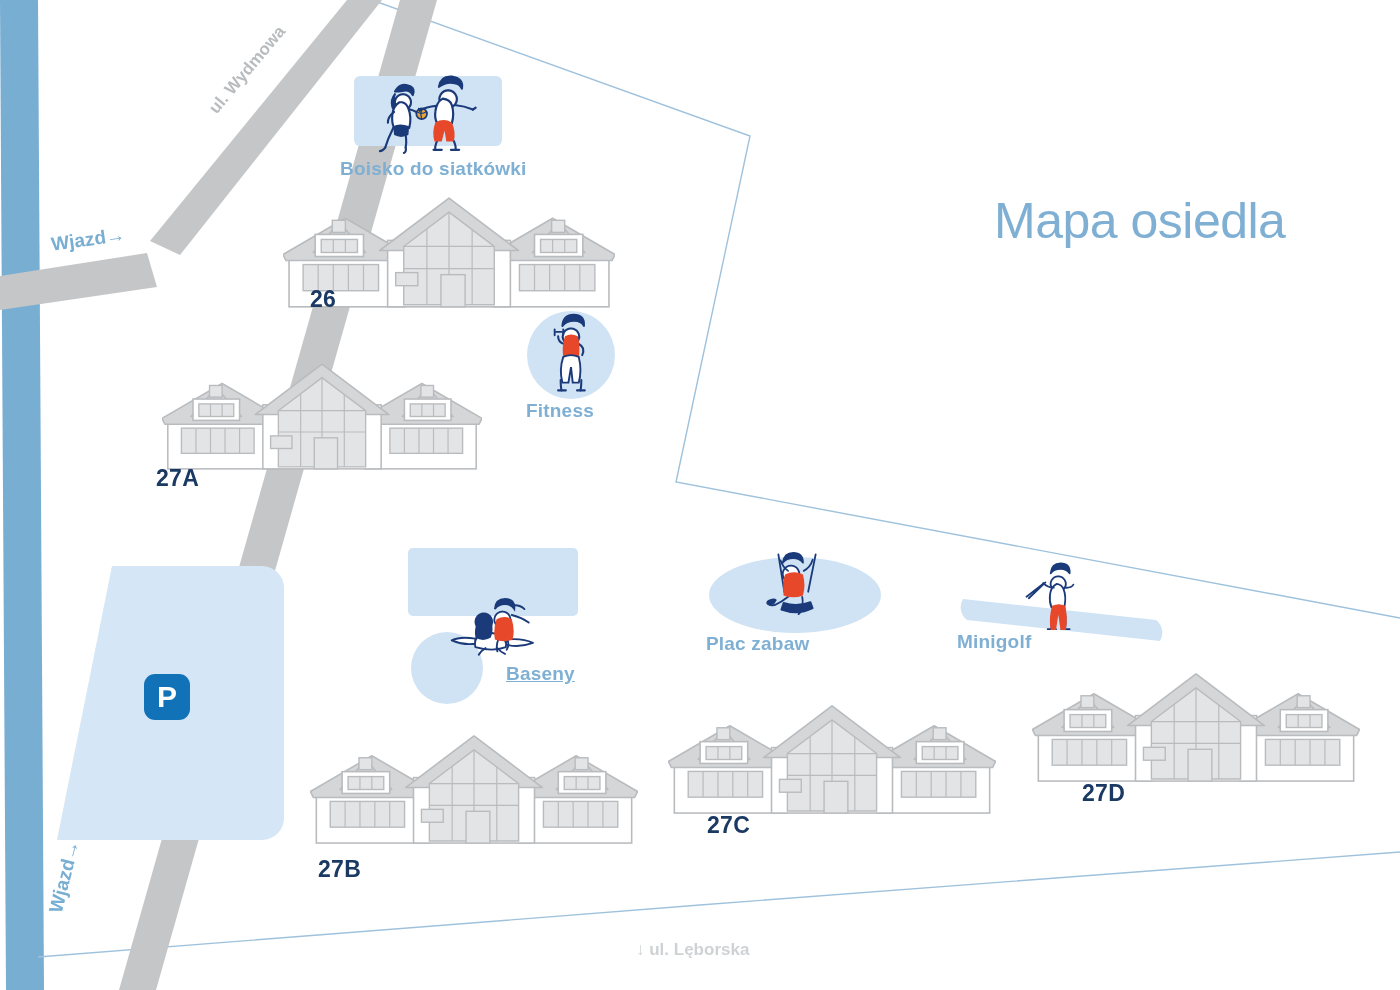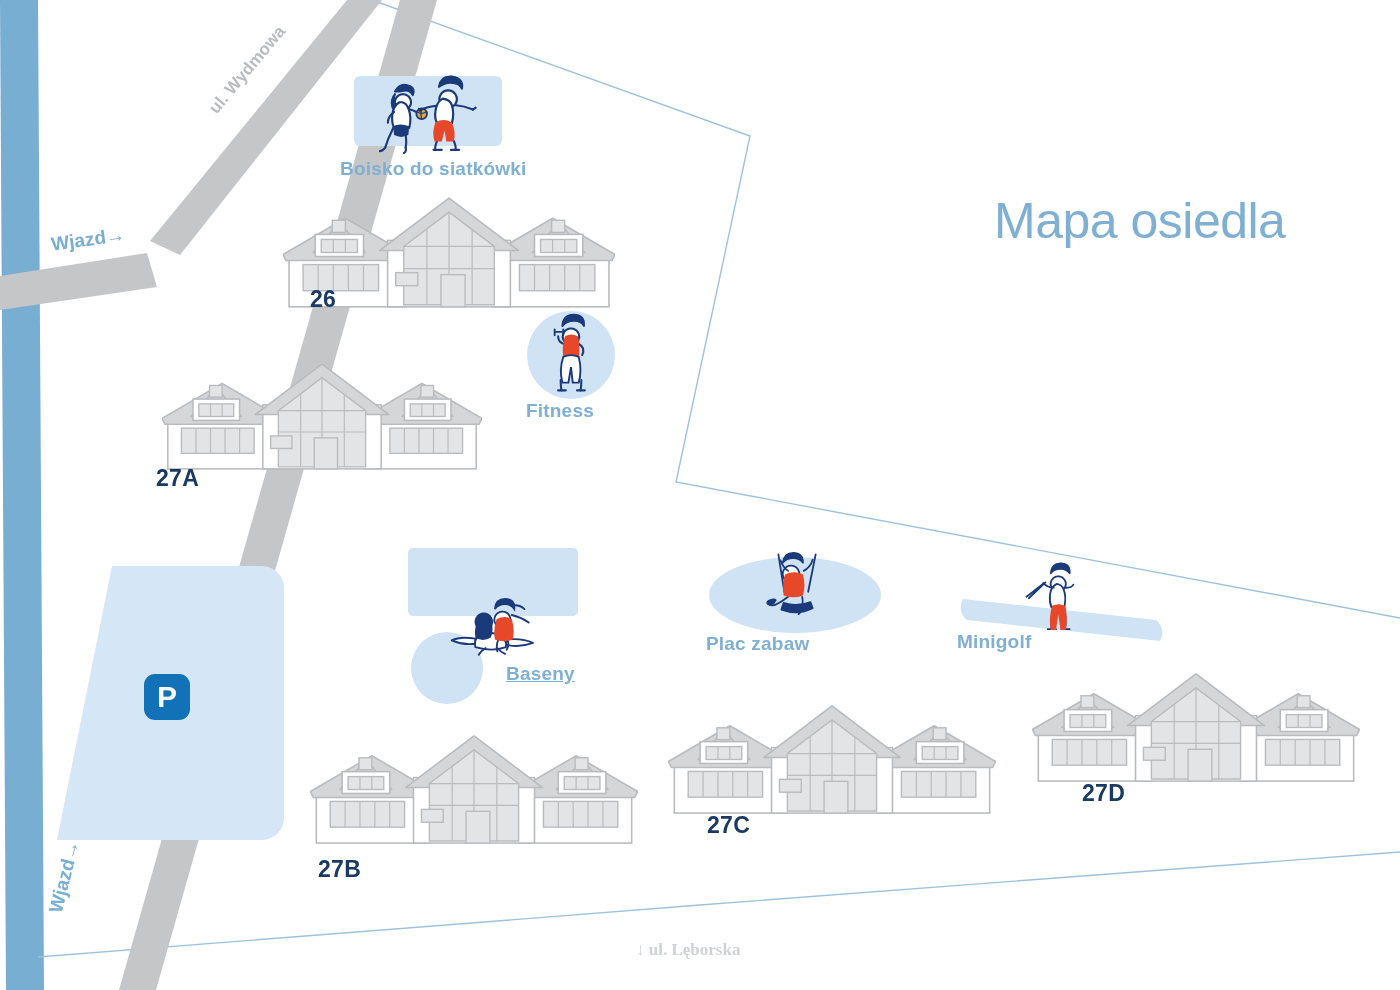--- a/index.html
+++ b/index.html
@@ -20,21 +20,20 @@
     position:absolute;color:#b9bcbe;font-weight:700;font-size:17px;
     white-space:nowrap;
   }
   .entry-label{
     position:absolute;color:#79aed3;font-weight:700;font-size:19px;
     white-space:nowrap;
   }
   .bottom-street{
     position:absolute;color:#cfd2d4;font-weight:700;font-size:17px;
     white-space:nowrap;
-    font-family:Liberation Serif, serif;
   }
 
   
   #brand{position:absolute;left:1010px;top:112px;width:340px;height:120px;}
   #brand-row{display:flex;align-items:center;gap:14px;justify-content:flex-start;}
   #brand-name{
     color:#1b3a63;font-weight:700;font-size:25px;letter-spacing:.2px;white-space:nowrap;
   }
   #map-title{
     position:absolute;left:-16px;top:48px;width:370px;text-align:left;

